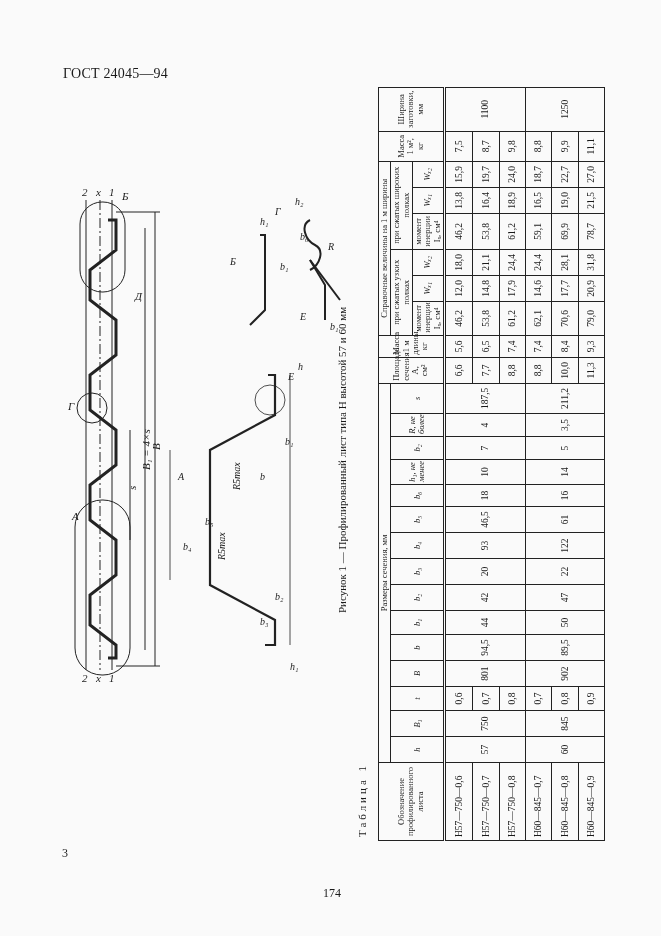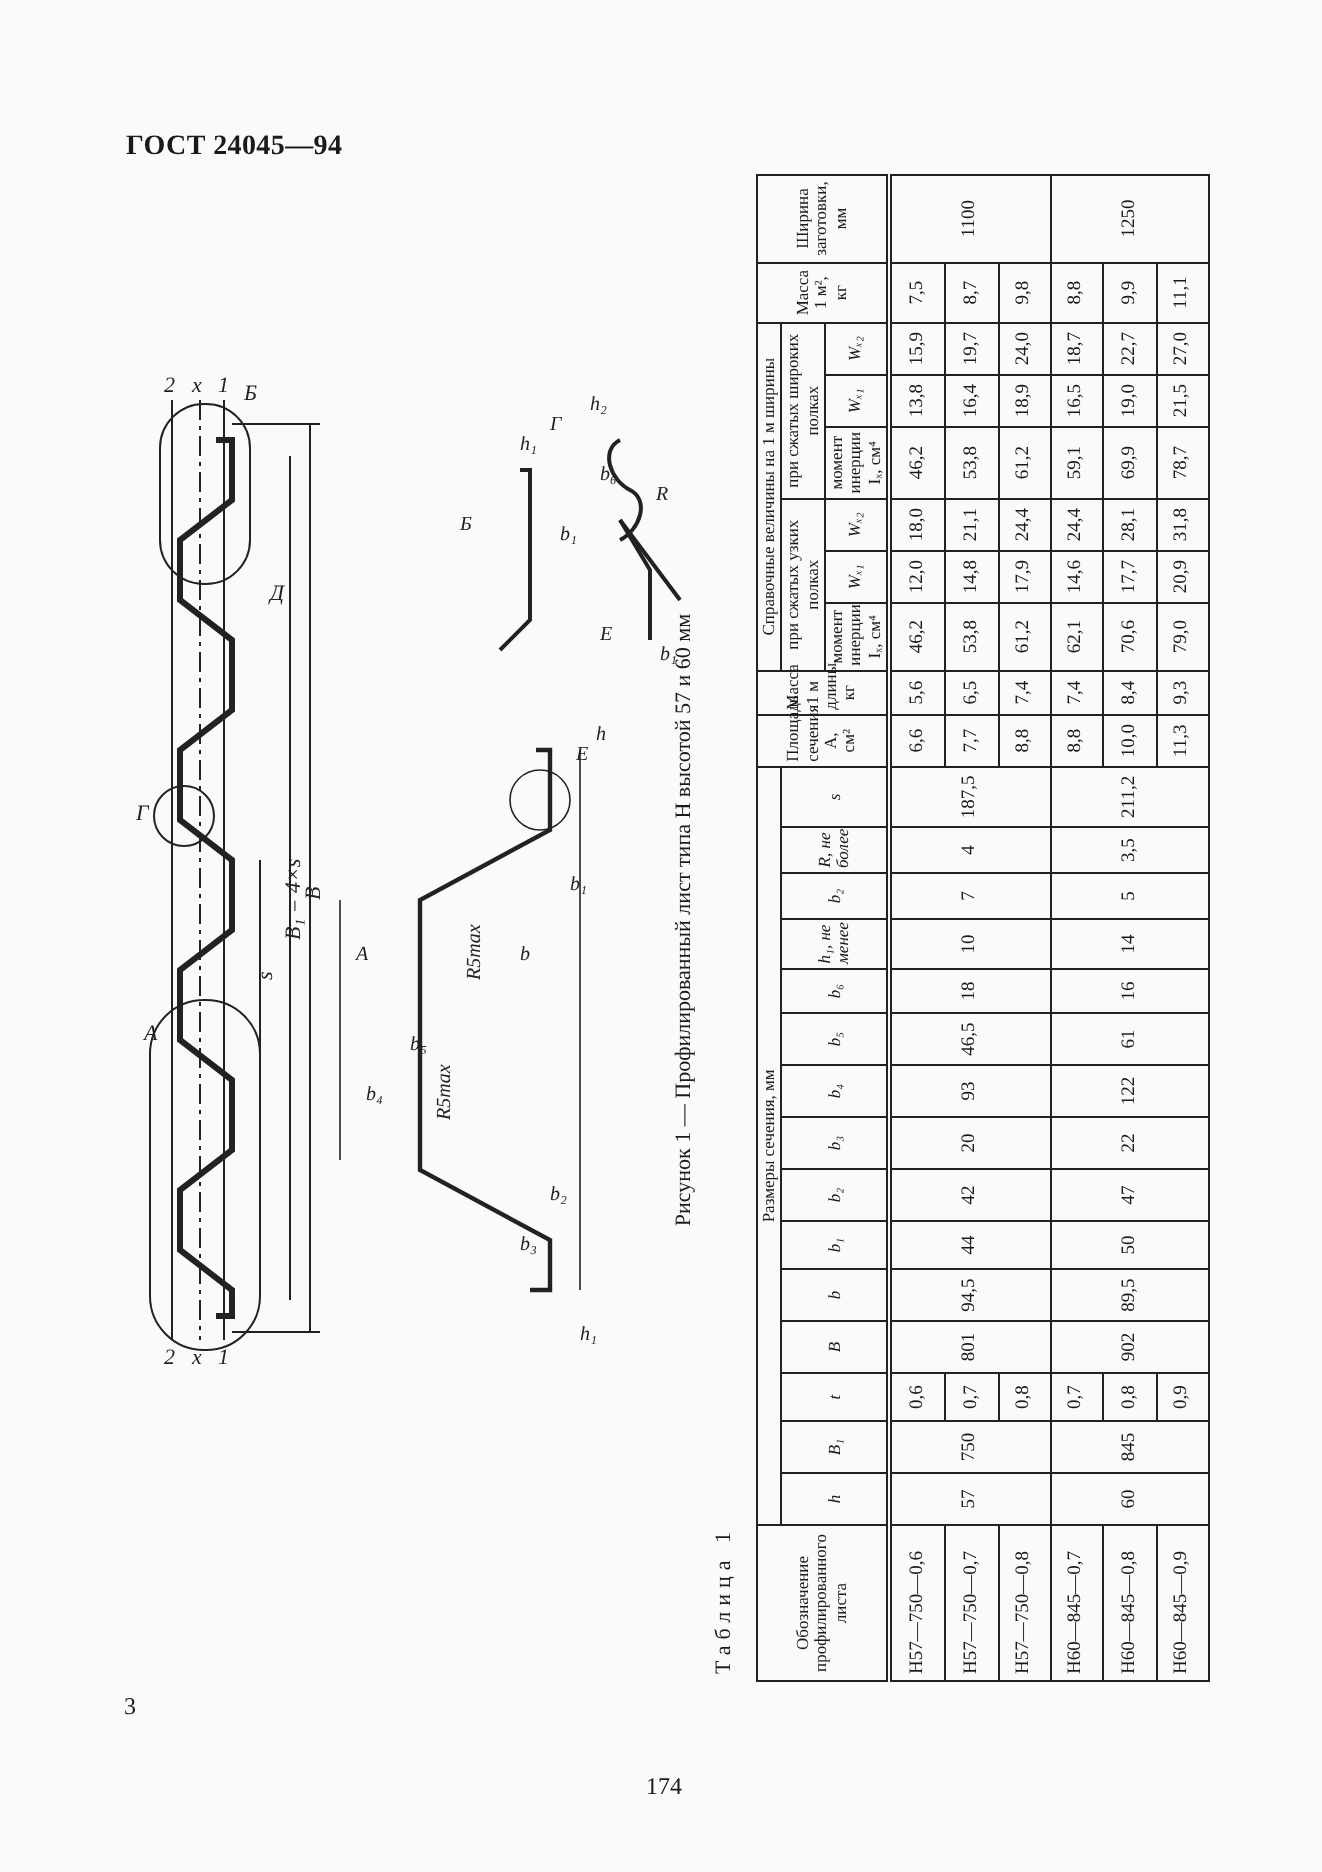--- a/index.html
+++ b/index.html
@@ -1,18 +1,18 @@
 <!DOCTYPE html>
 <html><head>
 <meta charset="utf-8">
 <style>
   html, body { margin:0; padding:0; }
   body { width:661px; height:936px; background:#fafafa; position:relative; overflow:hidden;
          font-family:"Liberation Serif", "DejaVu Serif", serif; color:#1a1a1a; }
-  .doc-header { position:absolute; left:63px; top:66px; font-size:14px; font-weight:bold; letter-spacing:0.2px; }
+  .doc-header { position:absolute; left:63px; top:66px; font-size:14px; font-weight:normal; letter-spacing:0.2px; }
   .page-num-left { position:absolute; left:62px; top:846px; font-size:12px; }
   .page-num-center { position:absolute; left:323px; top:886px; font-size:12px; }
   .drawing { position:absolute; left:60px; top:180px; width:330px; height:520px; }
   .caption { position:absolute; left:342px; top:460px; font-size:11px; white-space:nowrap;
              transform:translate(-50%,-50%) rotate(-90deg); }
   .table-label { position:absolute; left:362px; top:800px; font-size:11px; letter-spacing:3px; white-space:nowrap;
                  transform:translate(-50%,-50%) rotate(-90deg); }
   
   .table-wrap { position:absolute; left:378px; top:100px; width:227px; height:741px; }
   .table-rot { position:absolute; left:0; top:0; width:741px; height:227px;

